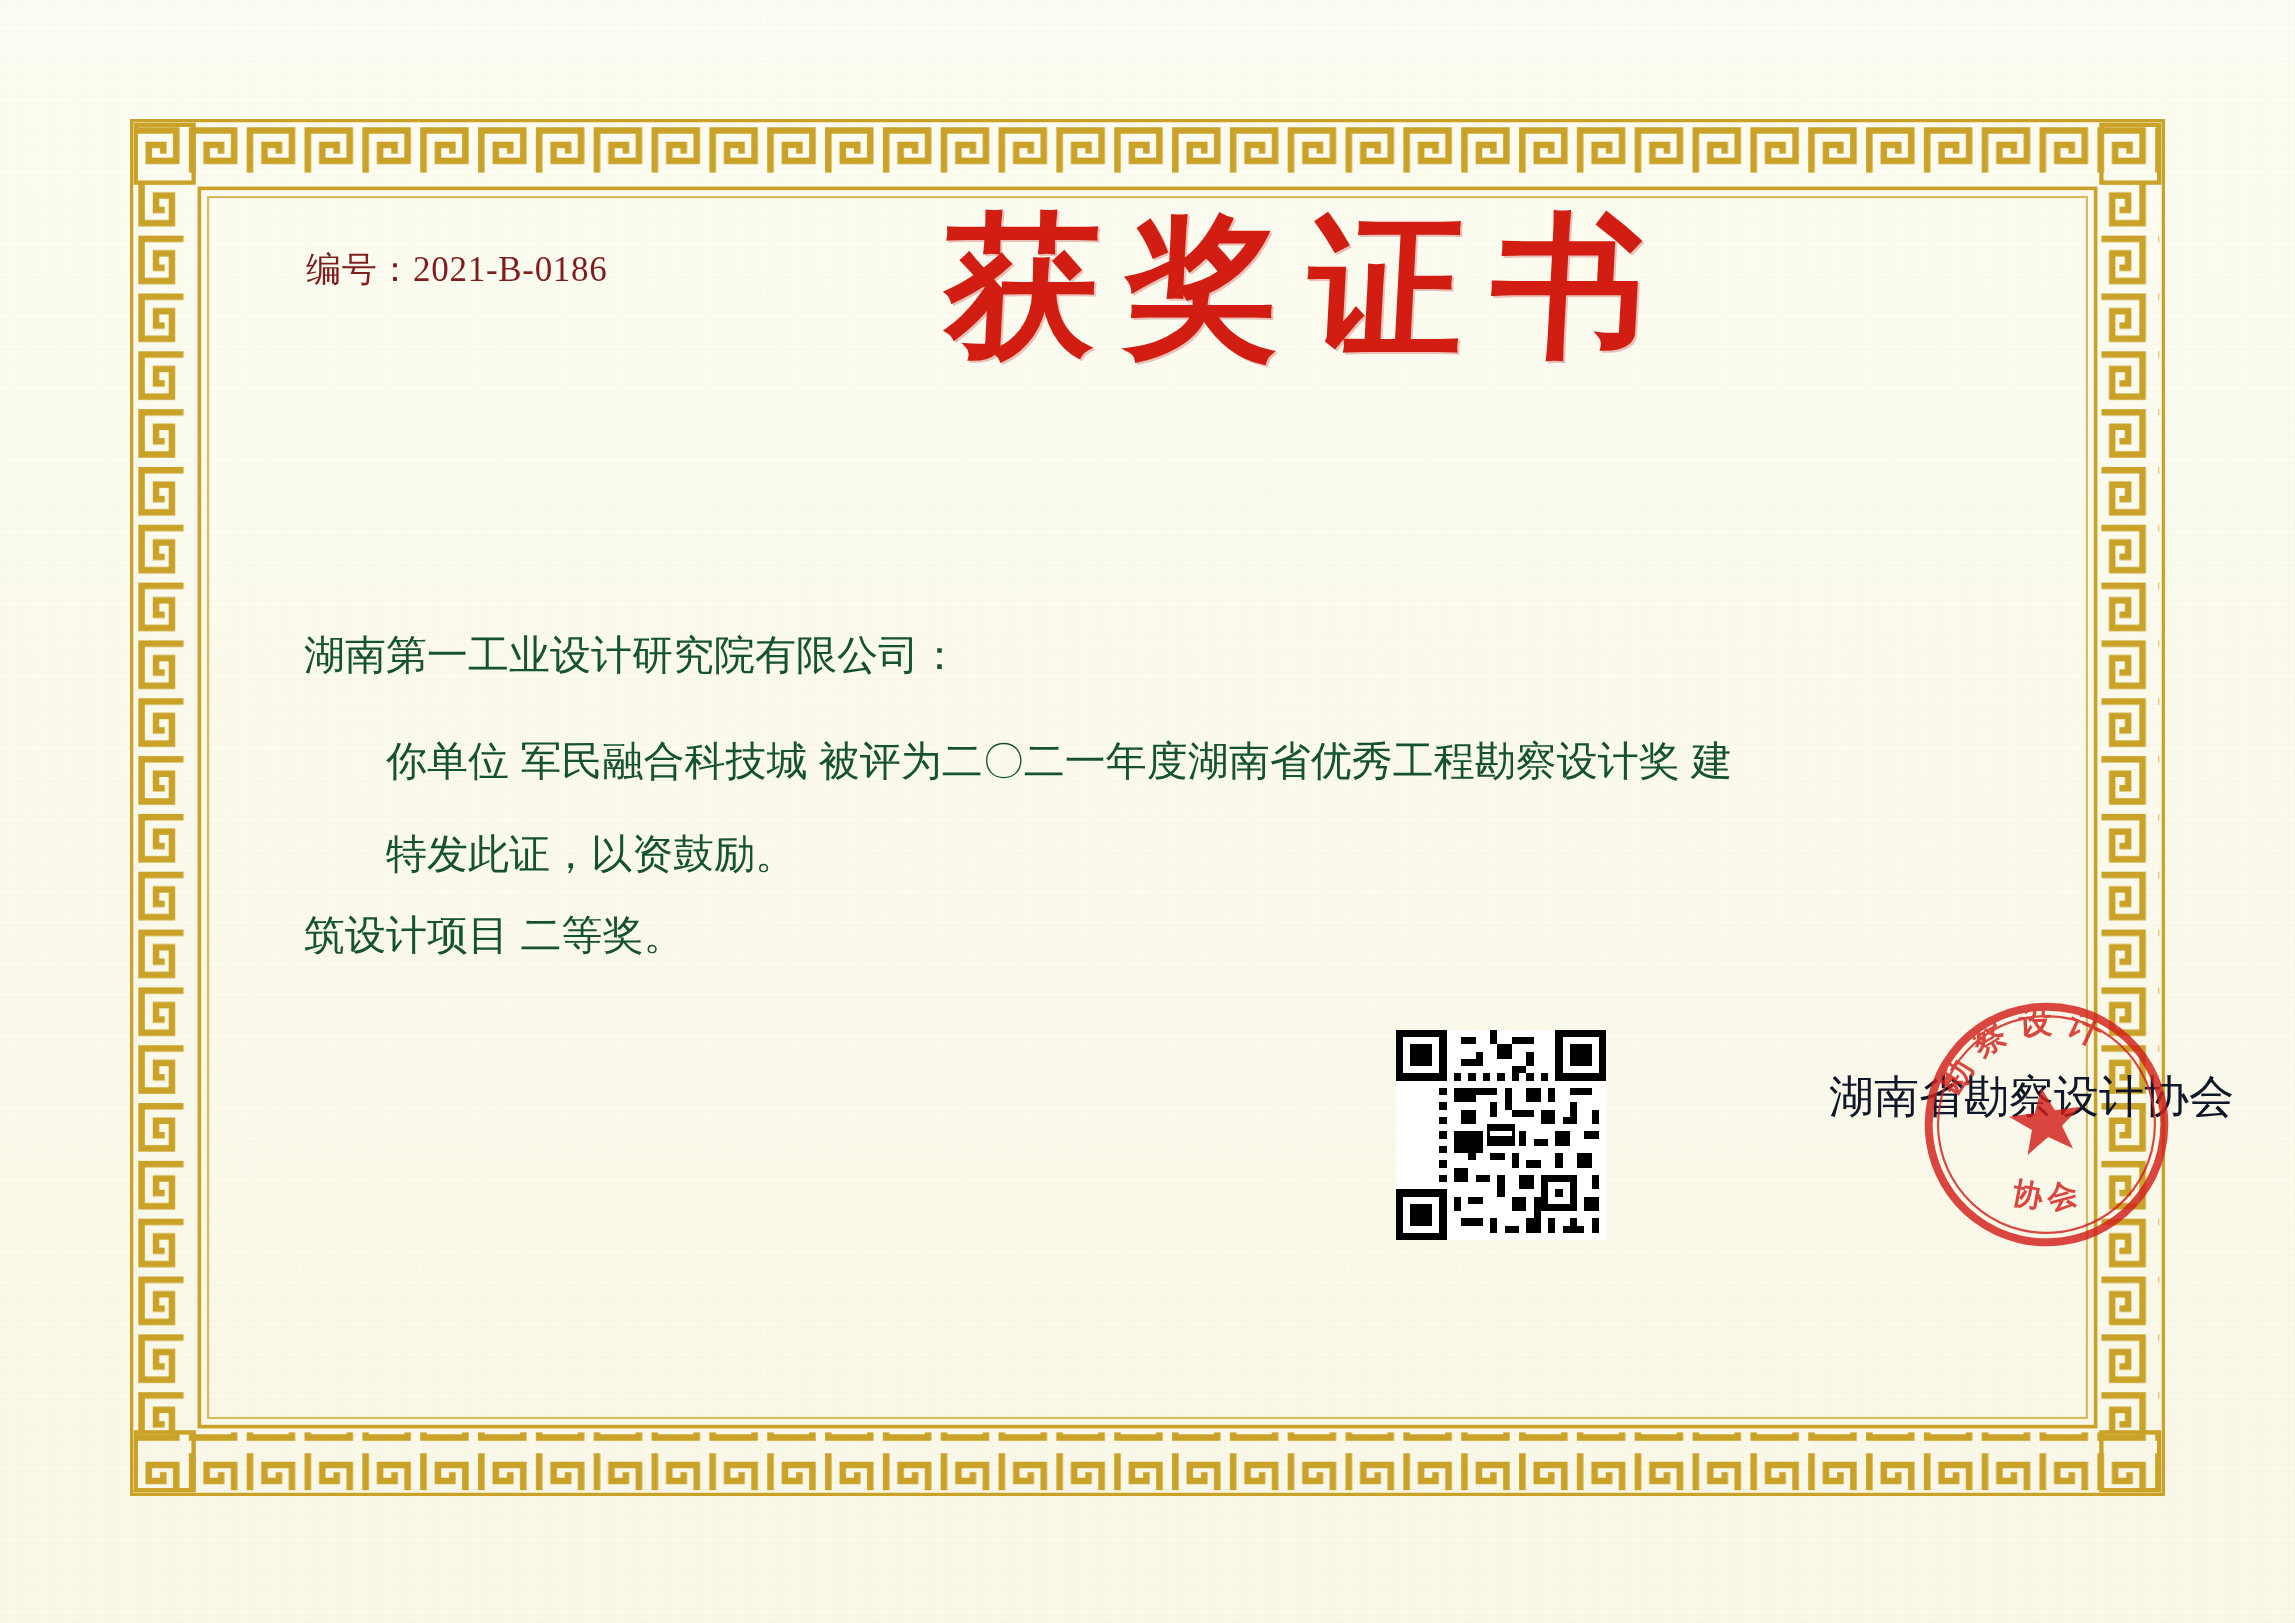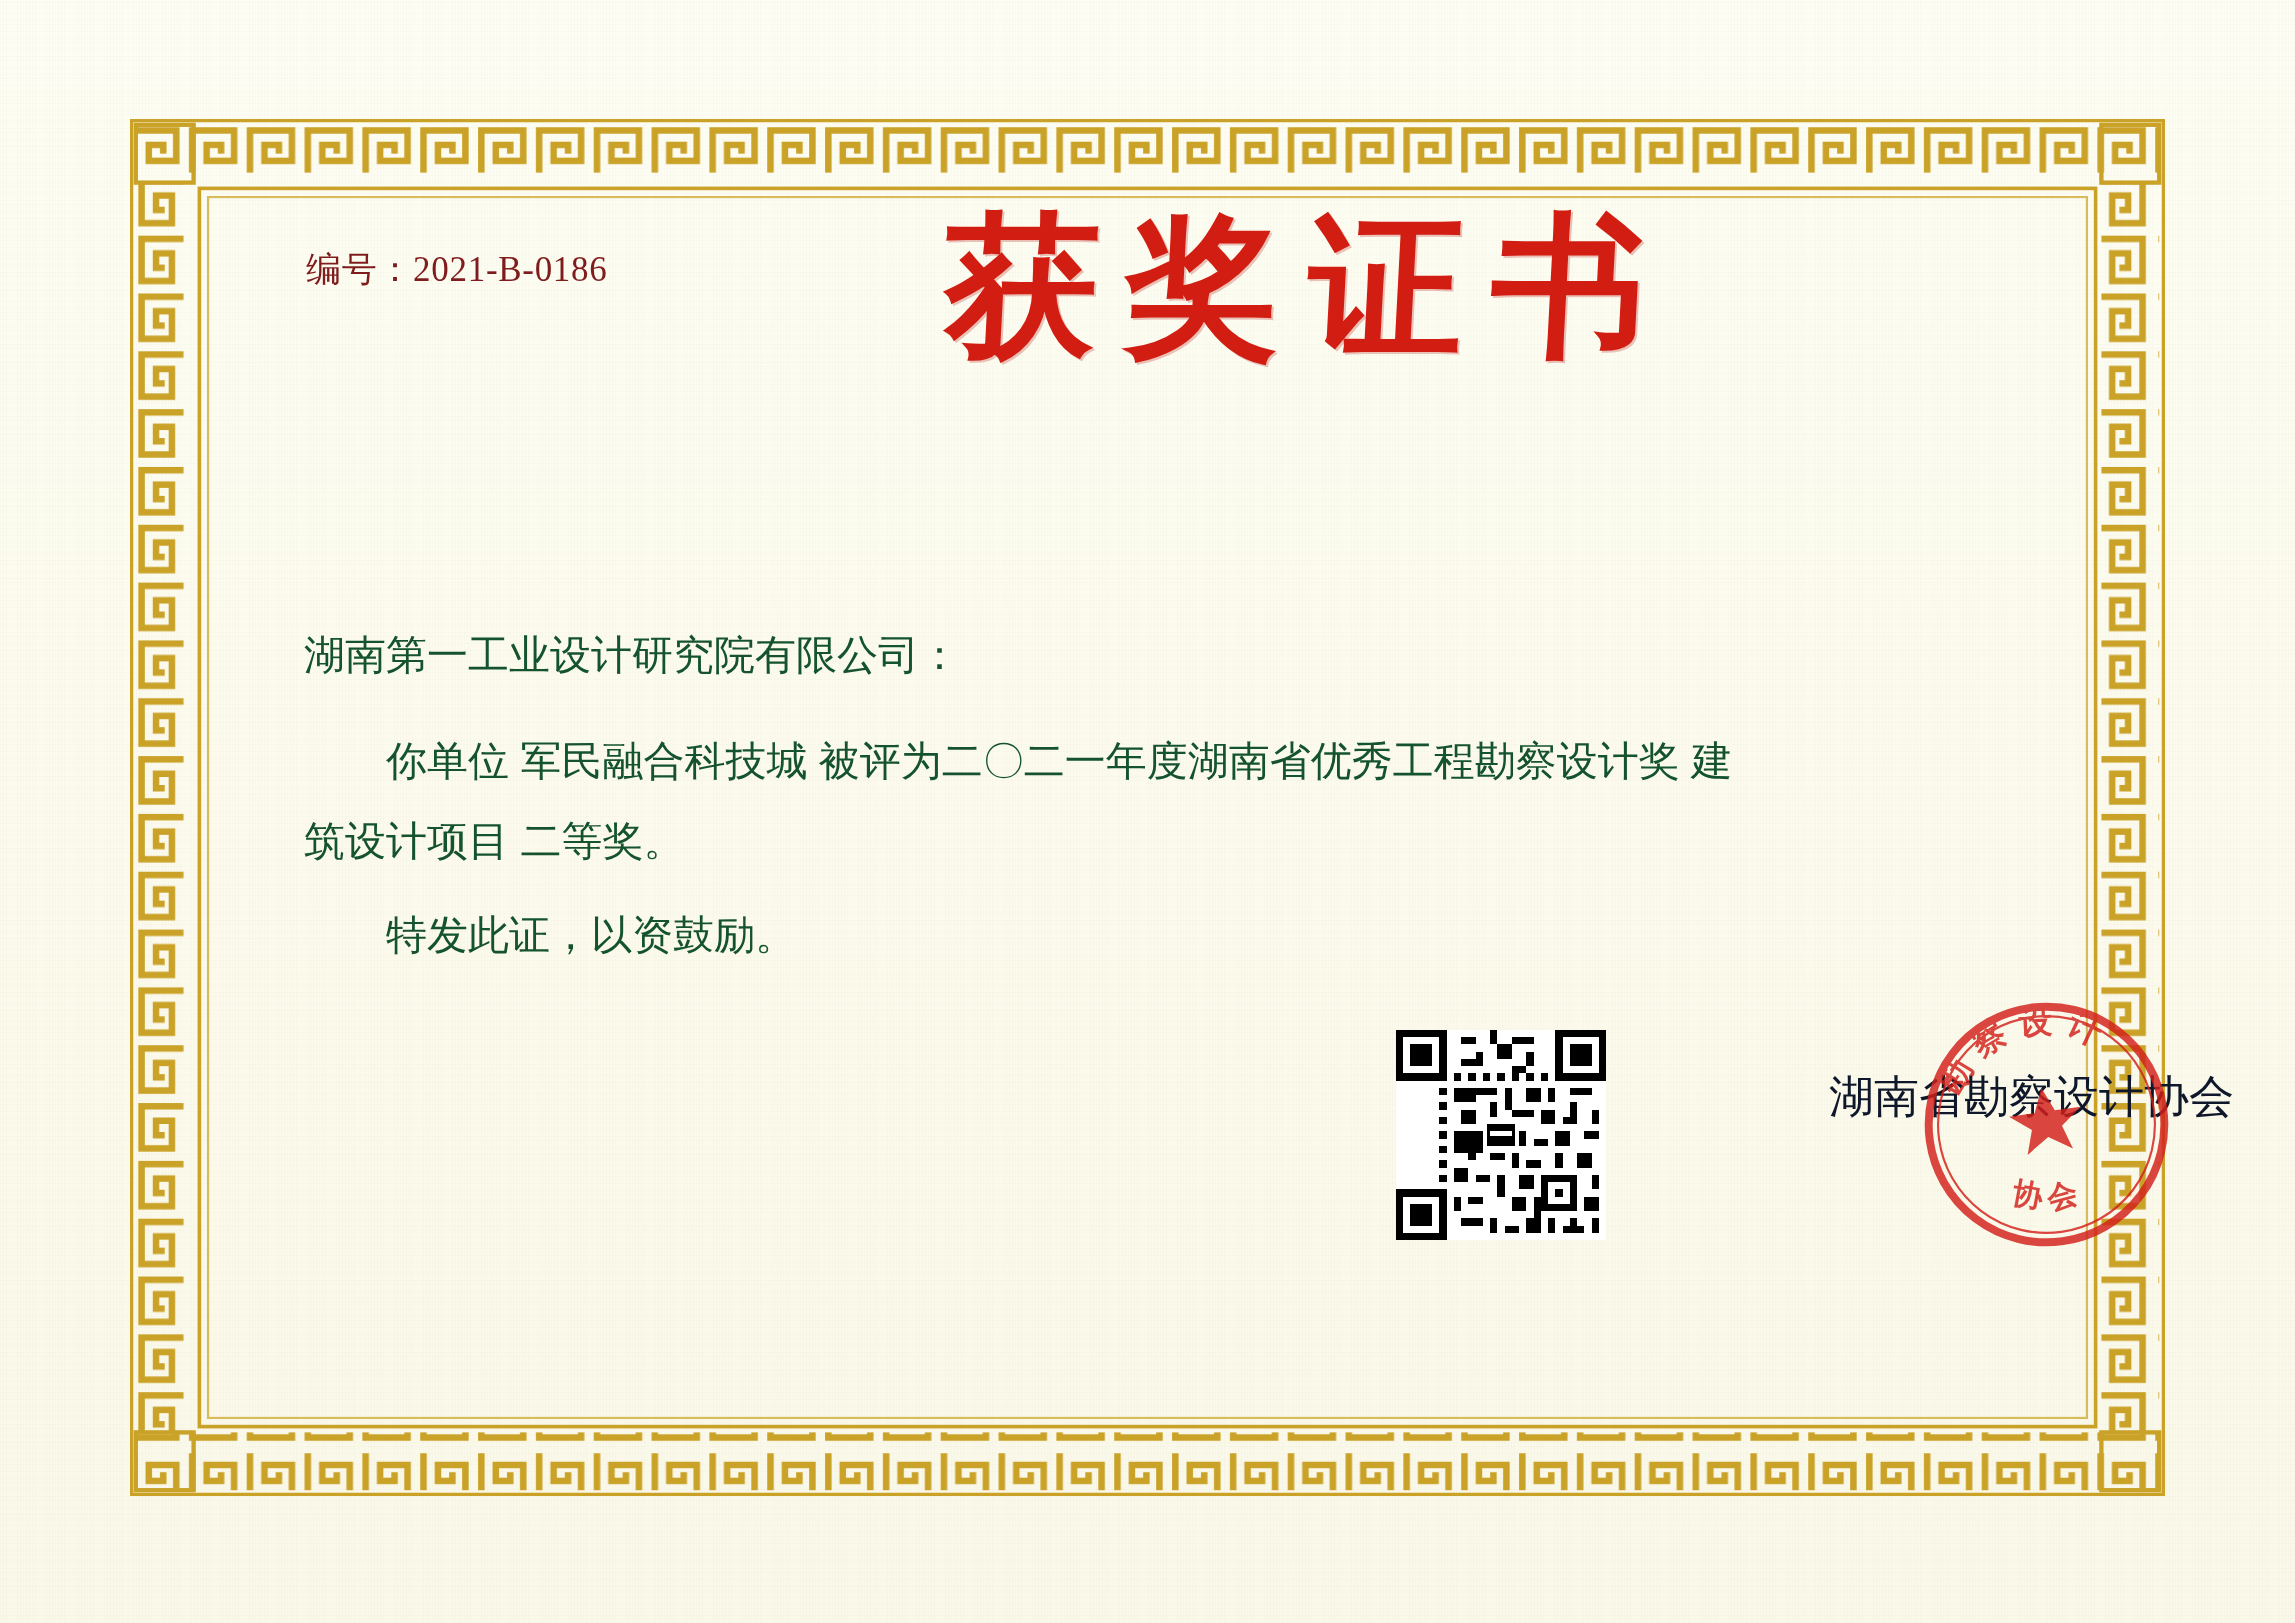--- a/index.html
+++ b/index.html
@@ -195,22 +195,22 @@
 
     <div class="serial-number">
       <span>编号：</span><span>2021-B-0186</span>
     </div>
 
     <div class="title">获奖证书</div>
 
     <div class="body-block">
       <p class="body-line line-recipient">湖南第一工业设计研究院有限公司：</p>
       <p class="body-line line-indent">你单位 军民融合科技城 被评为二〇二一年度湖南省优秀工程勘察设计奖 建</p>
+      <p class="body-line line-indent">特发此证，以资鼓励。</p>
       <p class="body-line line-wrap2">筑设计项目 二等奖。</p>
-      <p class="body-line line-indent">特发此证，以资鼓励。</p>
     </div>
 
     <div class="qr-code">
       <svg width="210" height="210" viewBox="0 0 29 29" xmlns="http://www.w3.org/2000/svg" shape-rendering="crispEdges">
         <rect width="29" height="29" fill="#ffffff"></rect>
         <g fill="#000000">
 
           <rect x="0" y="0" width="7" height="1"></rect>
             <rect x="0" y="6" width="7" height="1"></rect>
           <rect x="0" y="0" width="1" height="7"></rect>

